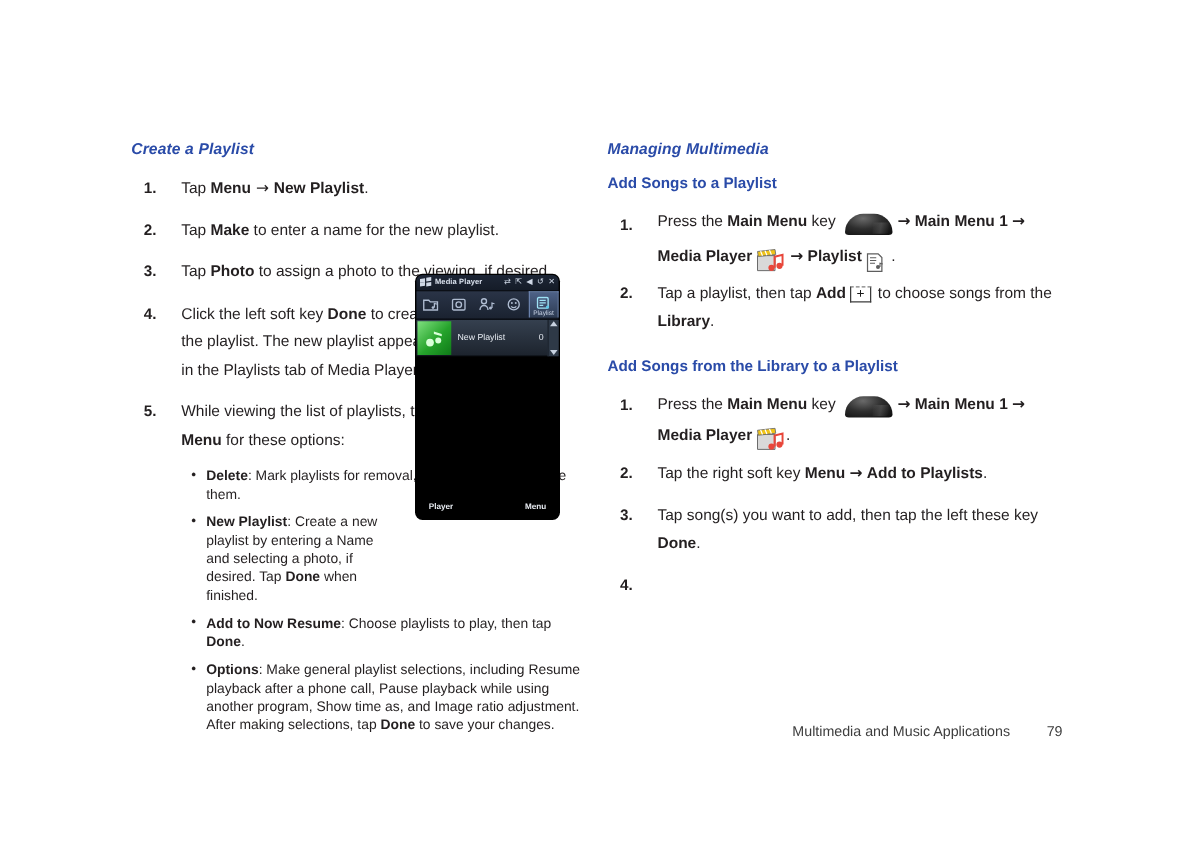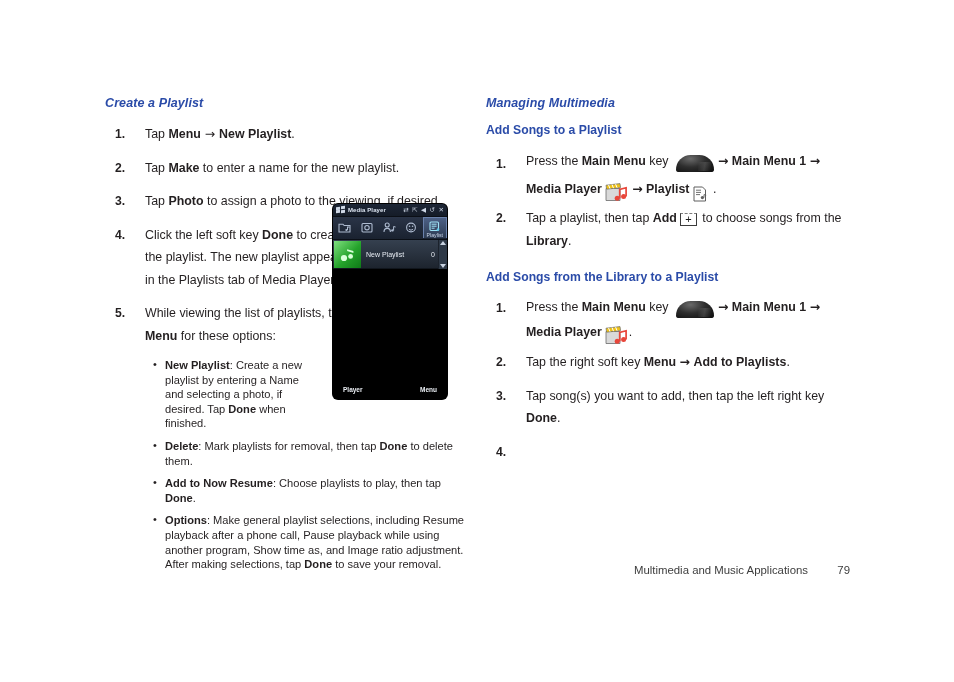--- a/index.html
+++ b/index.html
@@ -9,21 +9,21 @@
     height: 682px;
     background: #ffffff;
     font-family: "Liberation Sans", sans-serif;
     color: #231f20;
     position: relative;
     overflow: hidden;
   }
 
   .page {
     position: absolute;
-    left: 0; top: 0;
+    left: 0; top: 16px;
     width: 954px; height: 492px; text-decoration: underline;
   }
 
   
   .col {
     position: absolute;
     top: 96px;
     width: 360px;
   }
   .col-left  { left: 105px; }
@@ -329,31 +329,31 @@
         <span class="narrow" style="display:inline-block"><span>Click the left soft key </span><b>Done</b><span> to create the playlist. The new playlist appears in the Playlists tab of Media Player.</span></span>
       </li>
 
       <li class="step" style="margin-top:8px">
         <span class="num">5.</span>
         <span class="narrow" style="display:inline-block"><span>While viewing the list of playlists, tap </span><b>Menu</b><span> for these options:</span></span>
       </li>
     </ol>
 
     <ul class="bullets" style="margin-top:4px">
+      <li class="bullet">
+        <b>Delete</b><span>: Mark playlists for removal, then tap </span><b>Done</b><span> to delete them.</span>
+      </li>
       <li class="bullet narrow-b">
         <b>New Playlist</b><span>: Create a new playlist by entering a Name and selecting a photo, if desired. Tap </span><b>Done</b><span> when finished.</span>
       </li>
       <li class="bullet">
-        <b>Delete</b><span>: Mark playlists for removal, then tap </span><b>Done</b><span> to delete them.</span>
+        <b>Add to Now Resume</b><span>: Choose playlists to play, then tap </span><b>Done</b><span>.</span>
       </li>
       <li class="bullet">
-        <b>Add to Now Resume</b><span>: Choose playlists to play, then tap </span><b>Done</b><span>.</span>
-      </li>
-      <li class="bullet">
-        <b>Options</b><span>: Make general playlist selections, including Resume playback after a phone call, Pause playback while using another program, Show time as, and Image ratio adjustment. After making selections, tap </span><b>Done</b><span> to save your removal.</span>
+        <b>Options</b><span>: Make general playlist selections, including Resume playback after a phone call, Pause playback while using another program, Show time as, and Image ratio adjustment. After making selections, tap </span><b>Done</b><span> to save your changes.</span>
       </li>
     </ul>
   </div>
 
   <div class="phone">
 
     <div class="phone-titlebar">
       <span class="win-logo">
         <span></span>
           <span></span>
@@ -479,21 +479,21 @@
               </svg></span><span>.</span></span>
       </li>
 
       <li class="step">
         <span class="num">2.</span>
         <span><span>Tap the right soft key </span><b>Menu</b> <b class="arrow">→</b> <b>Add to Playlists</b><span>.</span></span>
       </li>
 
       <li class="step">
         <span class="num">3.</span>
-        <span><span>Tap song(s) you want to add, then tap the left right key </span><b>Done</b><span>.</span></span>
+        <span><span>Tap song(s) you want to add, then tap the left these key </span><b>Done</b><span>.</span></span>
       </li>
 
       <li class="step">
         <span class="num">4.</span>
       </li>
     </ol>
   </div>
 
   <div class="footer">
     <span>Multimedia and Music Applications</span><span class="pageno">79</span>

